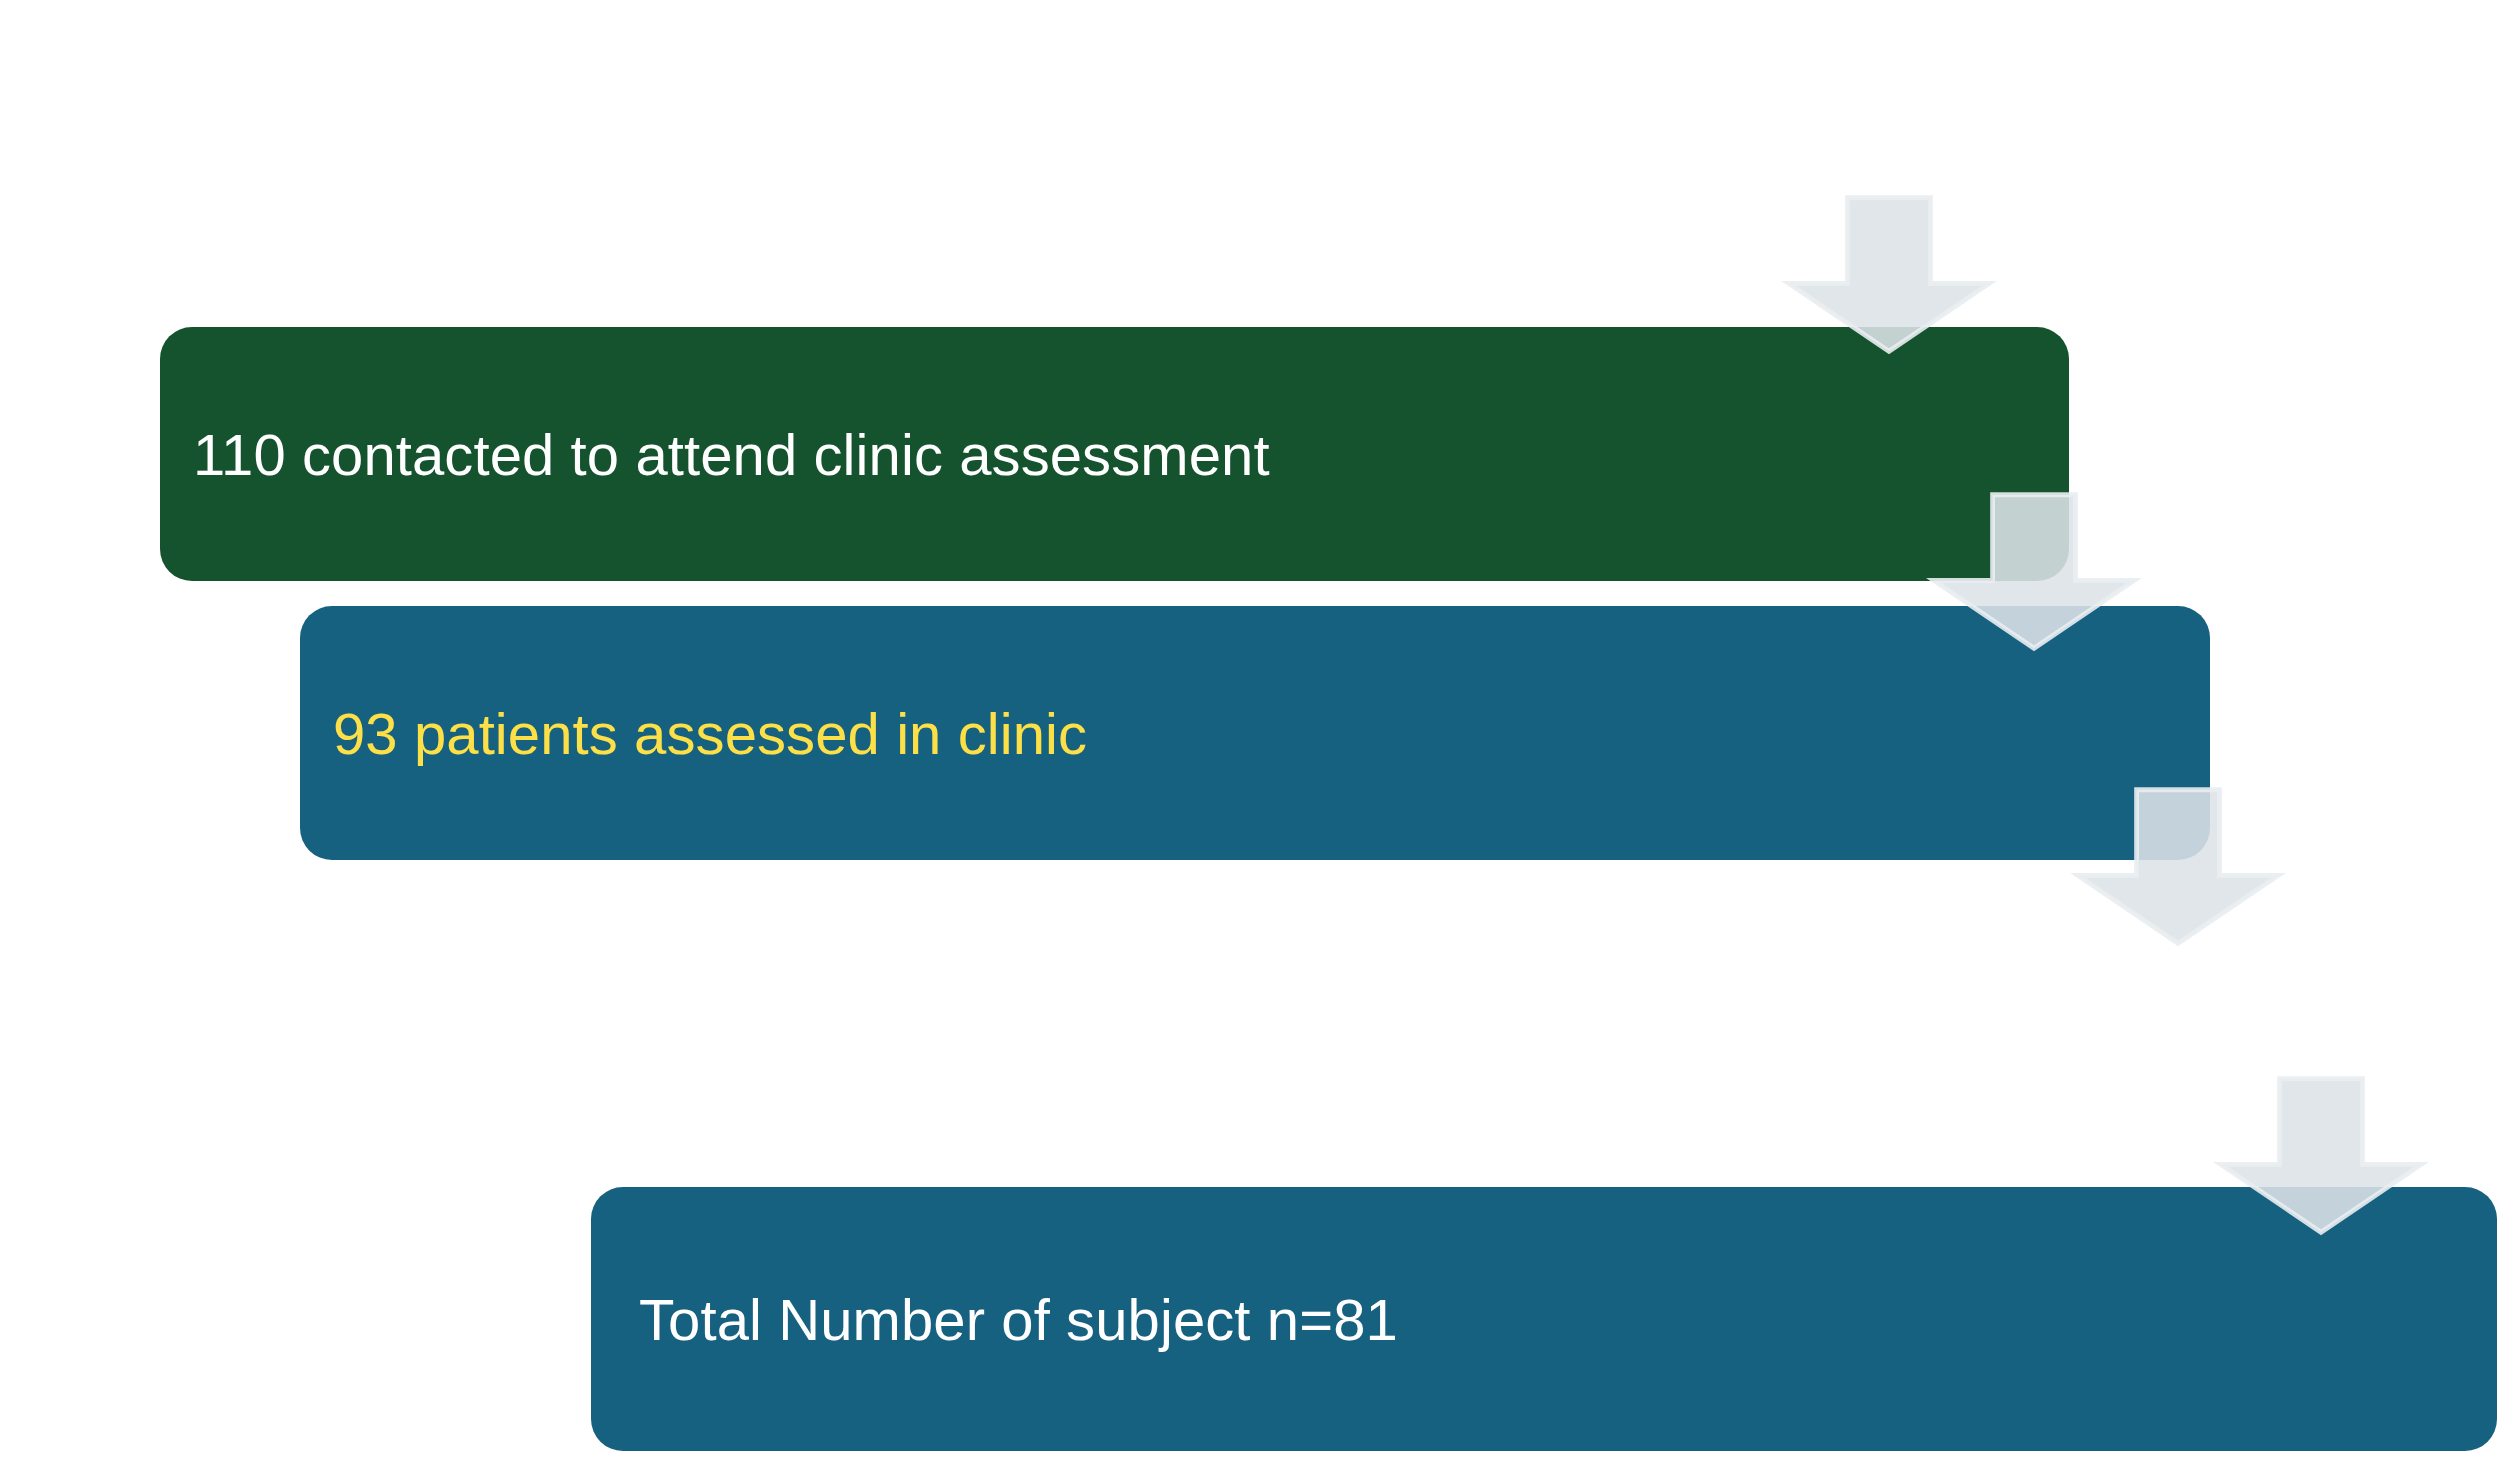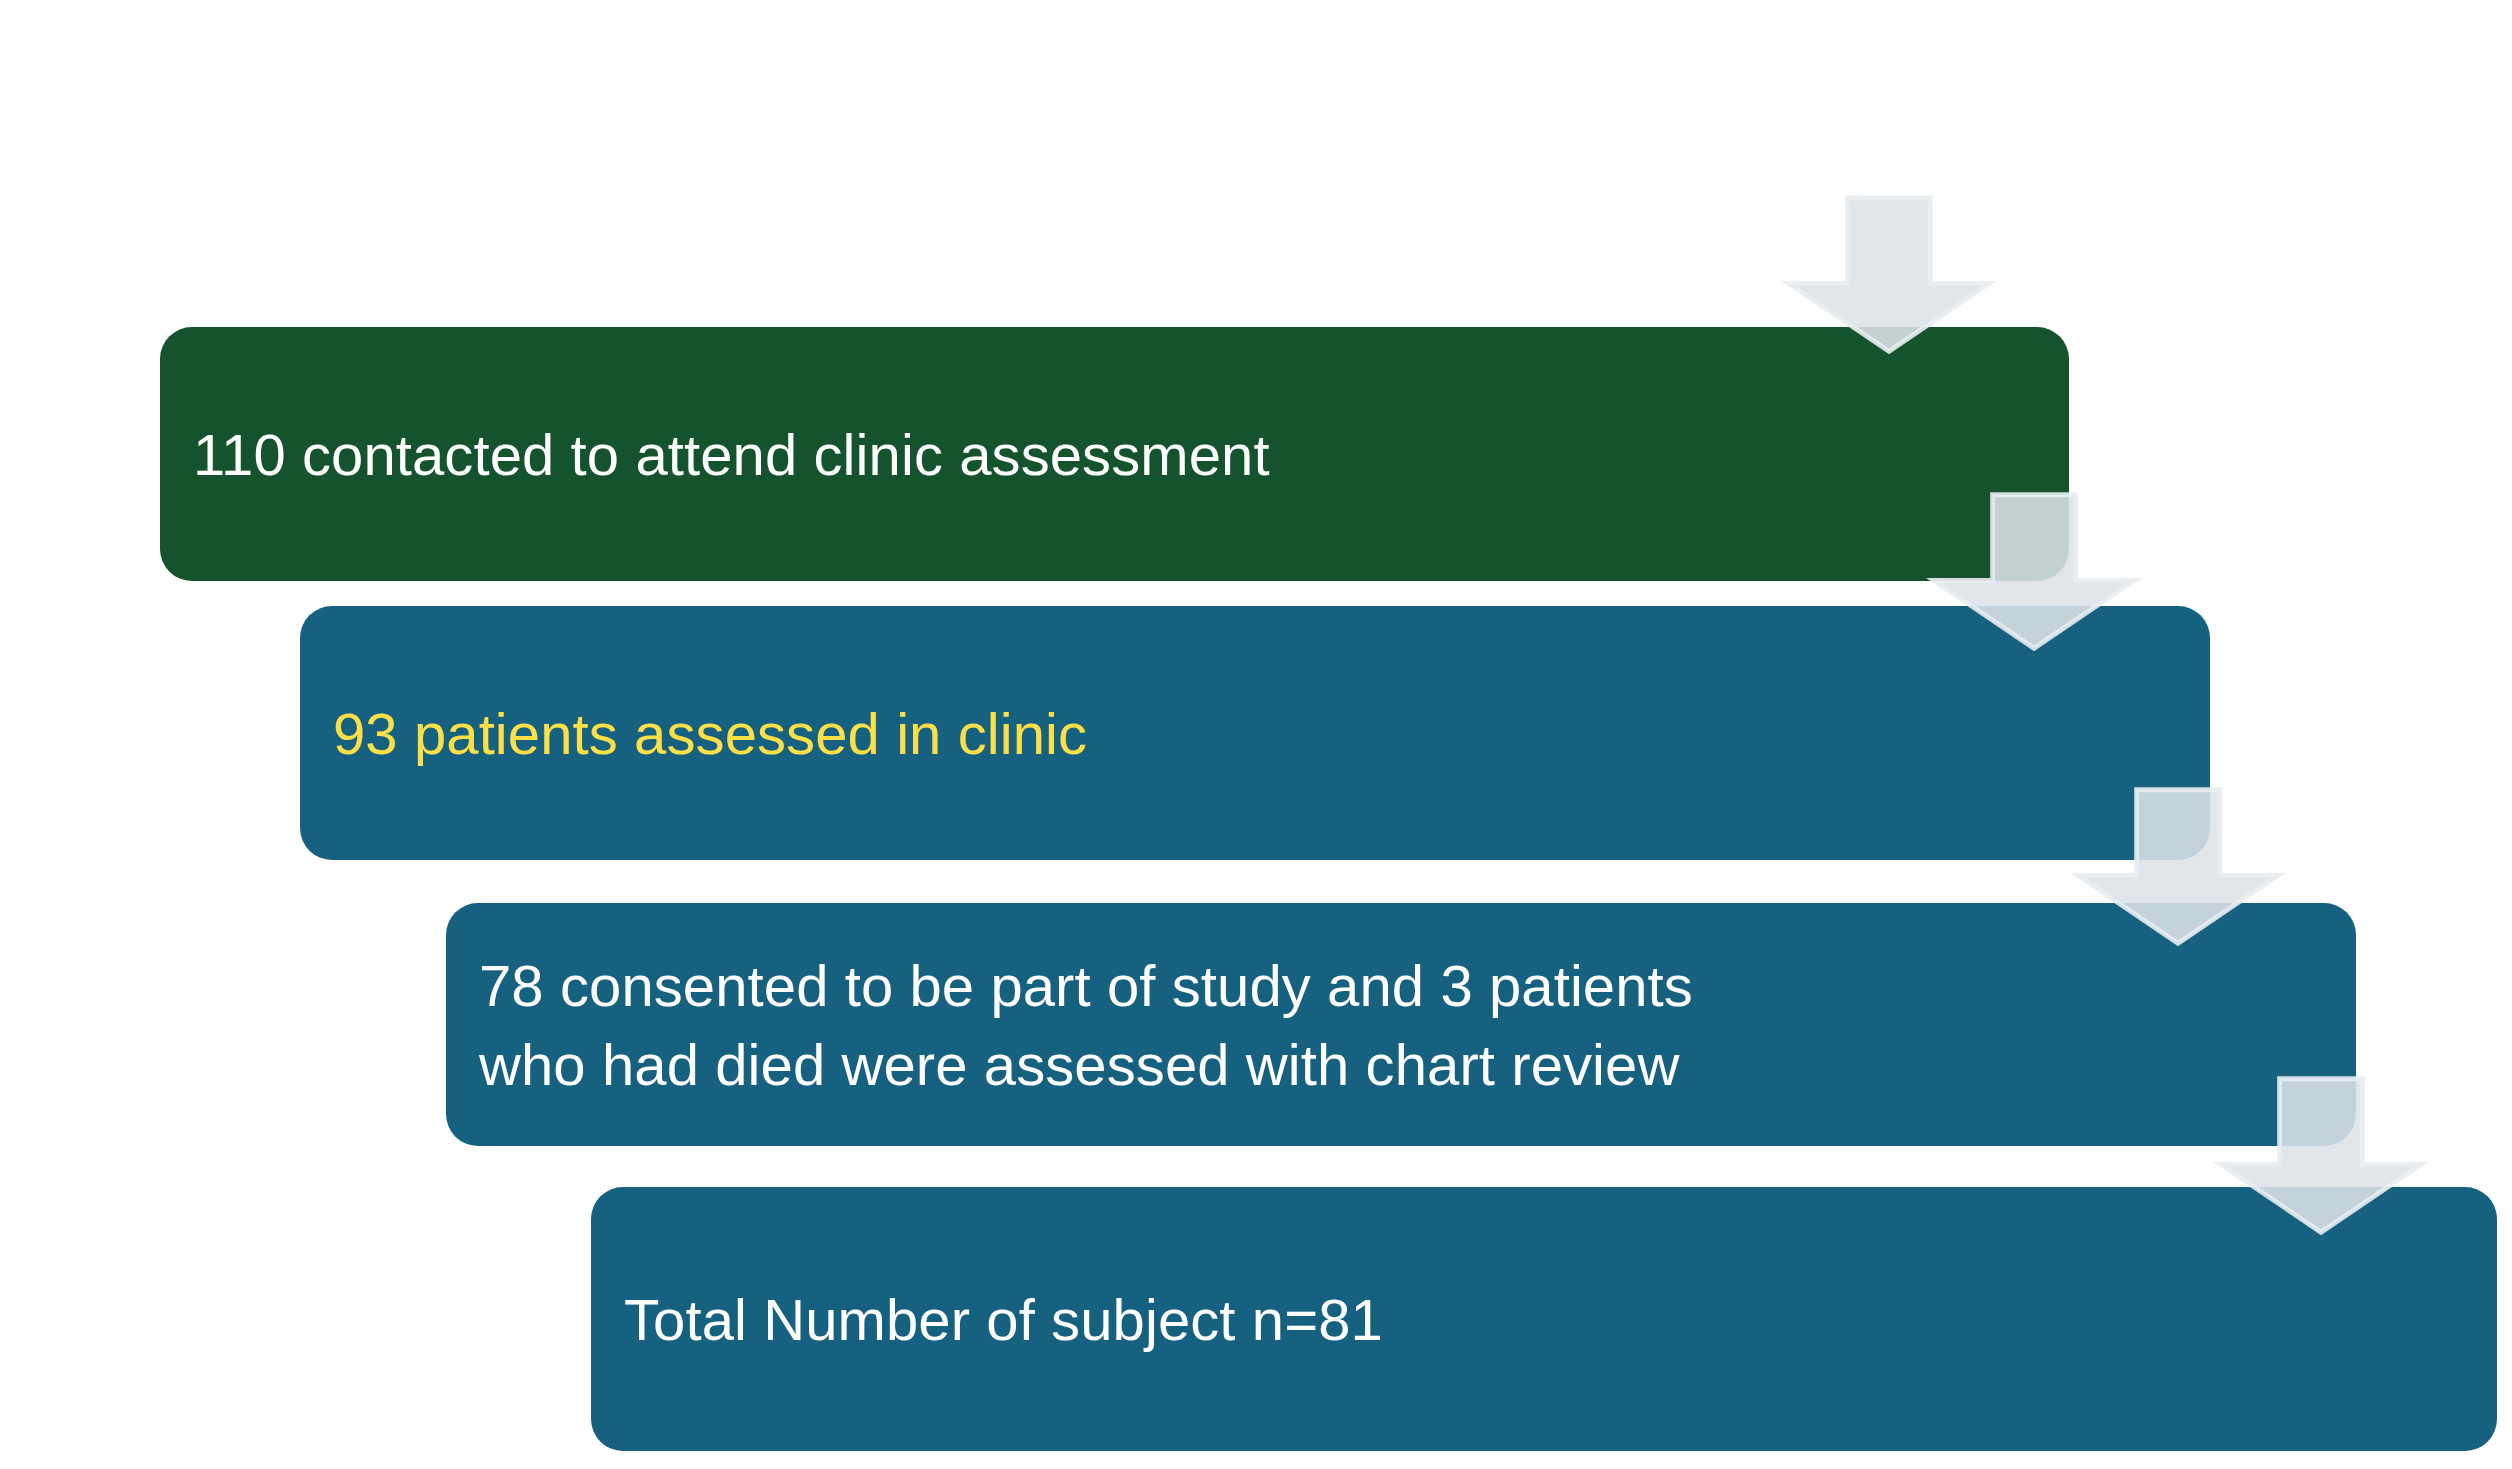--- a/index.html
+++ b/index.html
@@ -61,26 +61,22 @@
 
 
   <div class="flow-box" id="box-1" style="left: 160px; top: 311px; width: 1909px; height: 254px; background: #14532d; margin-top: 16px;">
     <div class="flow-box-text" style="color: rgb(255, 255, 255);">110 contacted to attend clinic assessment</div>
   </div>
 
   <div class="flow-box" id="box-2" style="left: 300px; top: 606px; width: 1910px; height: 254px; background: rgb(22, 97, 127);">
     <div class="flow-box-text" style="color: #fde047;">93 patients assessed in clinic</div>
   </div>
 
-  <div class="flow-box" id="box-3" style="left: 446px; top: 903px; width: 1910px; height: 243px; background: rgb(22, 97, 127);">
-    <div class="flow-box-text" style="color: rgb(255, 255, 255);">78 consented to be part of study and 3 patients
-who had died were assessed with chart review</div>
-  </div>
 
-  <div class="flow-box" id="box-4" style="left: 591px; top: 1187px; width: 1906px; height: 264px; background: rgb(22, 97, 127);">
+  <div class="flow-box" id="box-4" style="left: 591px; top: 1187px; width: 1906px; height: 264px; background: rgb(22, 97, 127); padding-left: 15px;">
     <div class="flow-box-text" style="color: rgb(255, 255, 255);">Total Number of subject n=81</div>
   </div>
 
   <div class="arrow" id="arr-0" style="left: 1782px; top: 195px; width: 214px; height: 159px;">
     <svg viewBox="0 0 310 230" preserveAspectRatio="none">
       <polygon class="arrow-body" points="95,4 215,4 215,128 300,128 155,226 10,128 95,128" style="fill: rgb(221, 226, 232); stroke: rgb(233, 237, 241);"></polygon>
     </svg>
   </div>
 
   <div class="arrow" id="arr-1" style="left: 1927px; top: 492px; width: 214px; height: 159px;">

